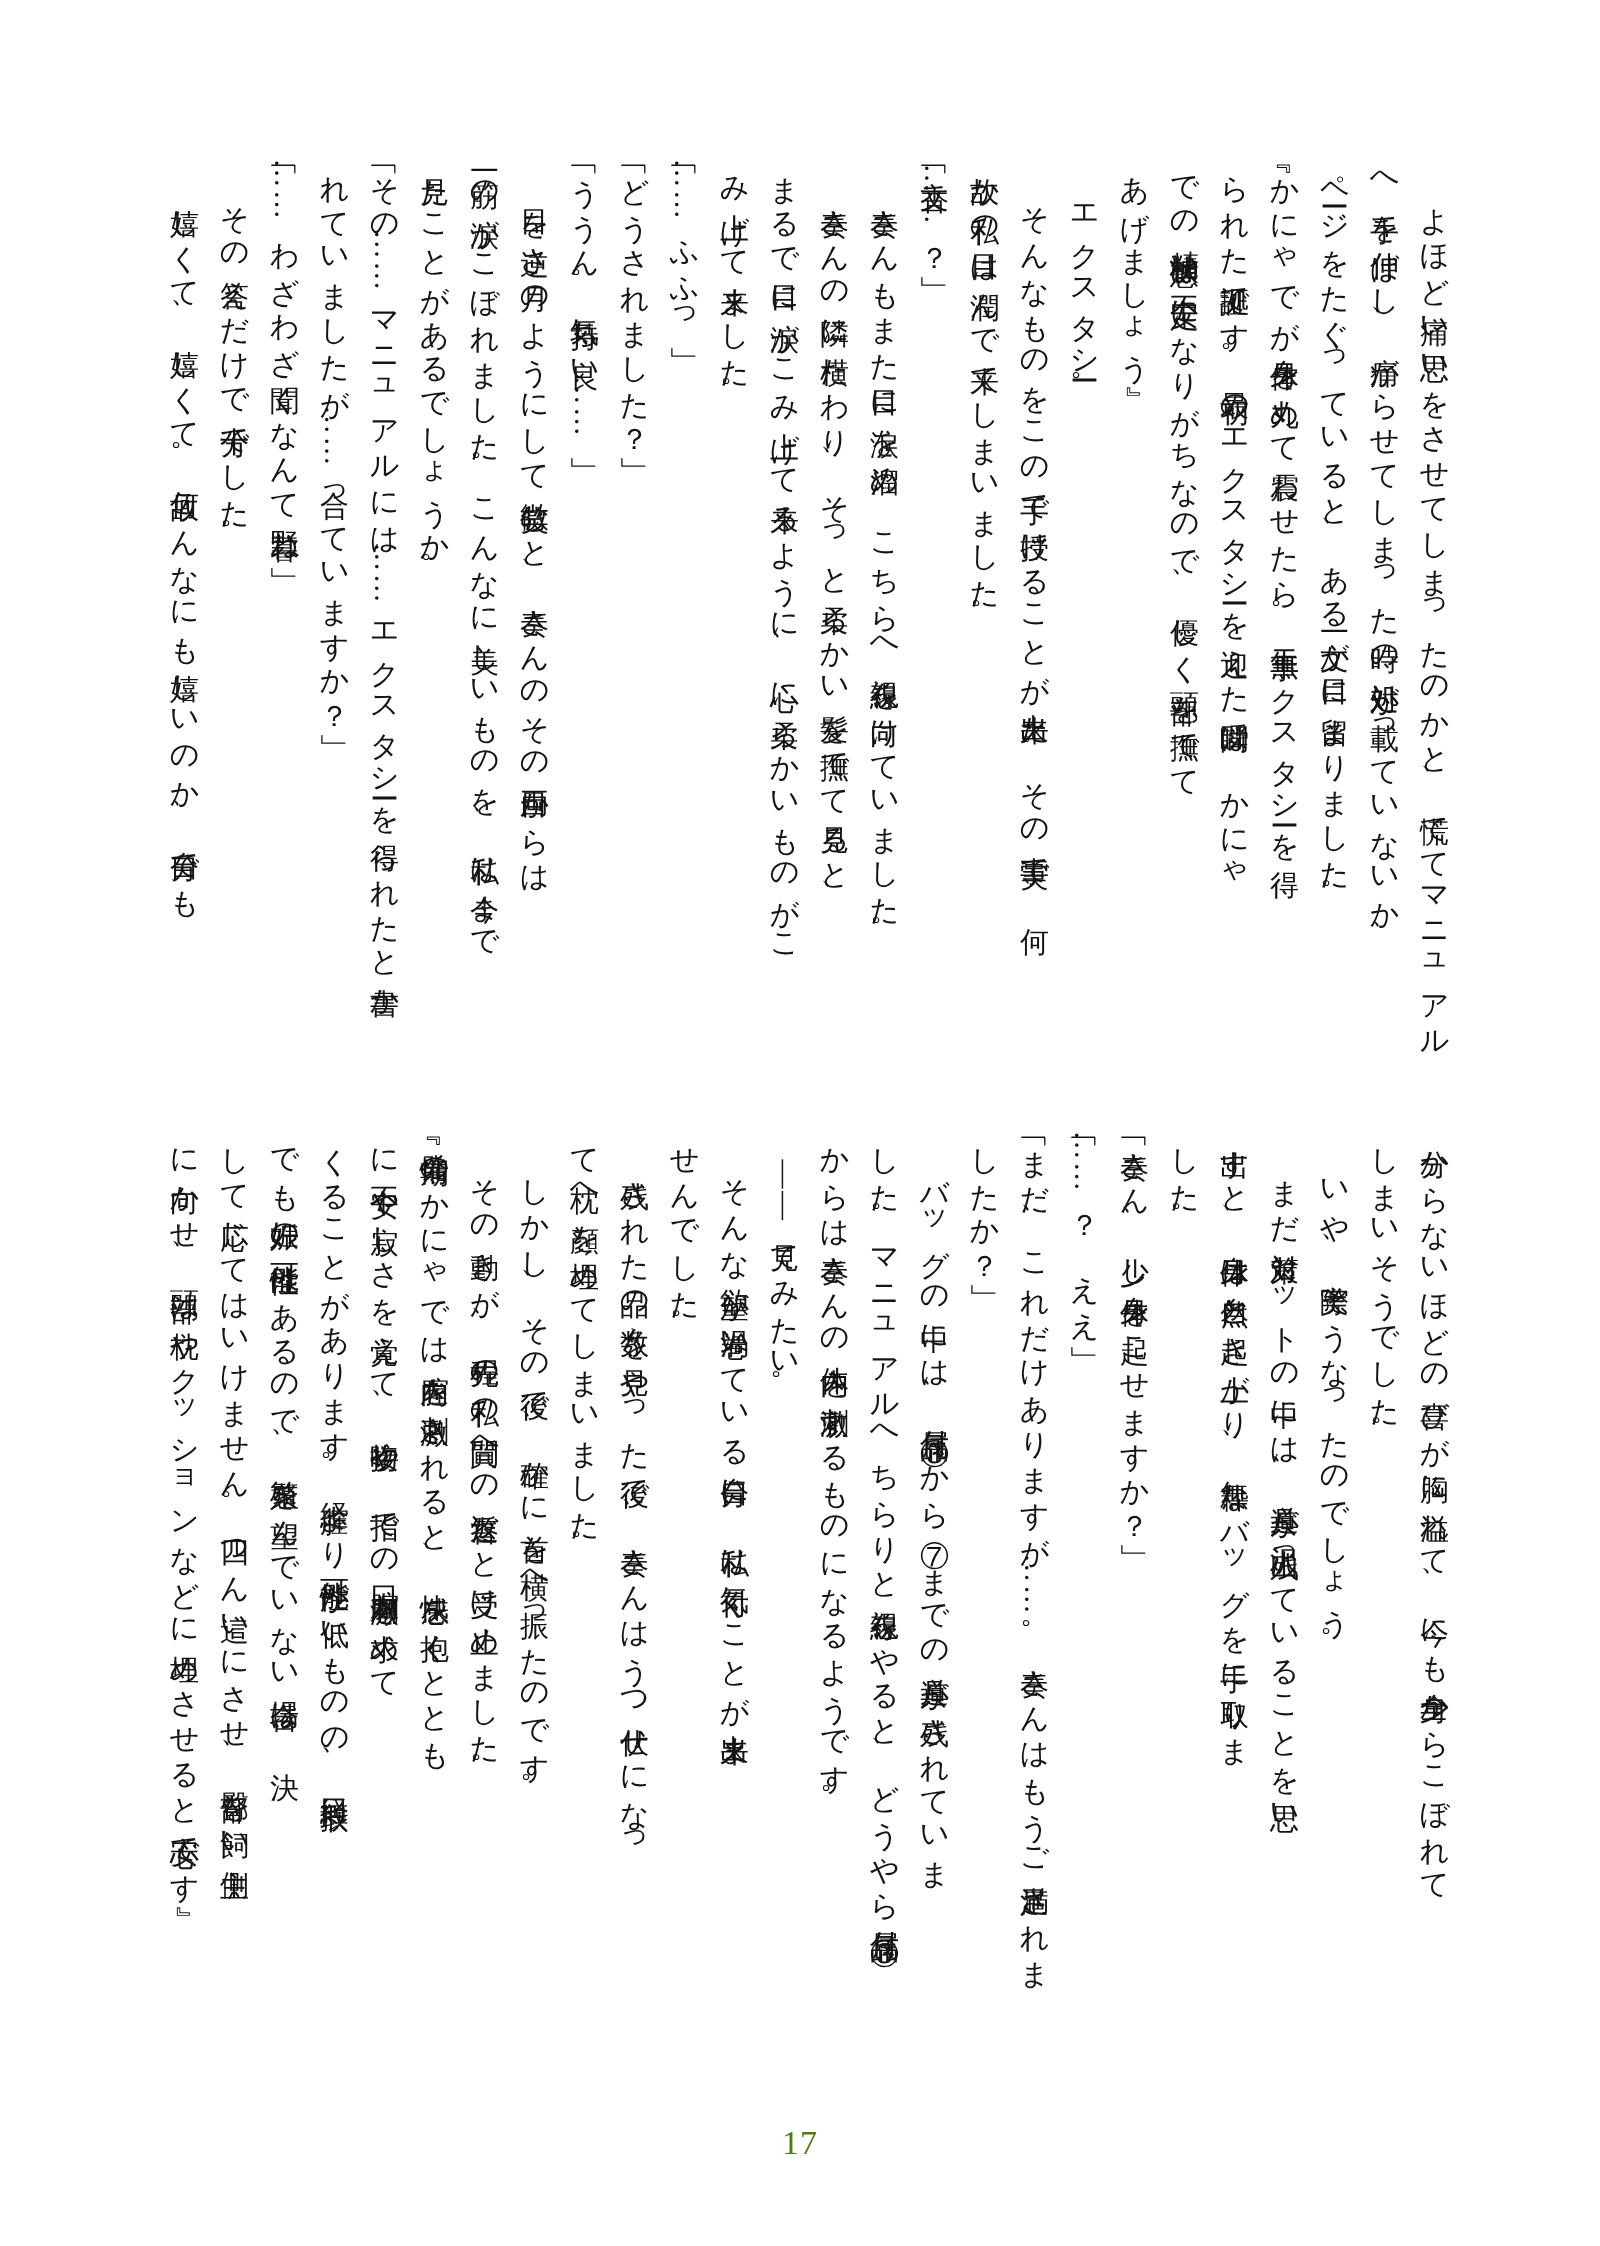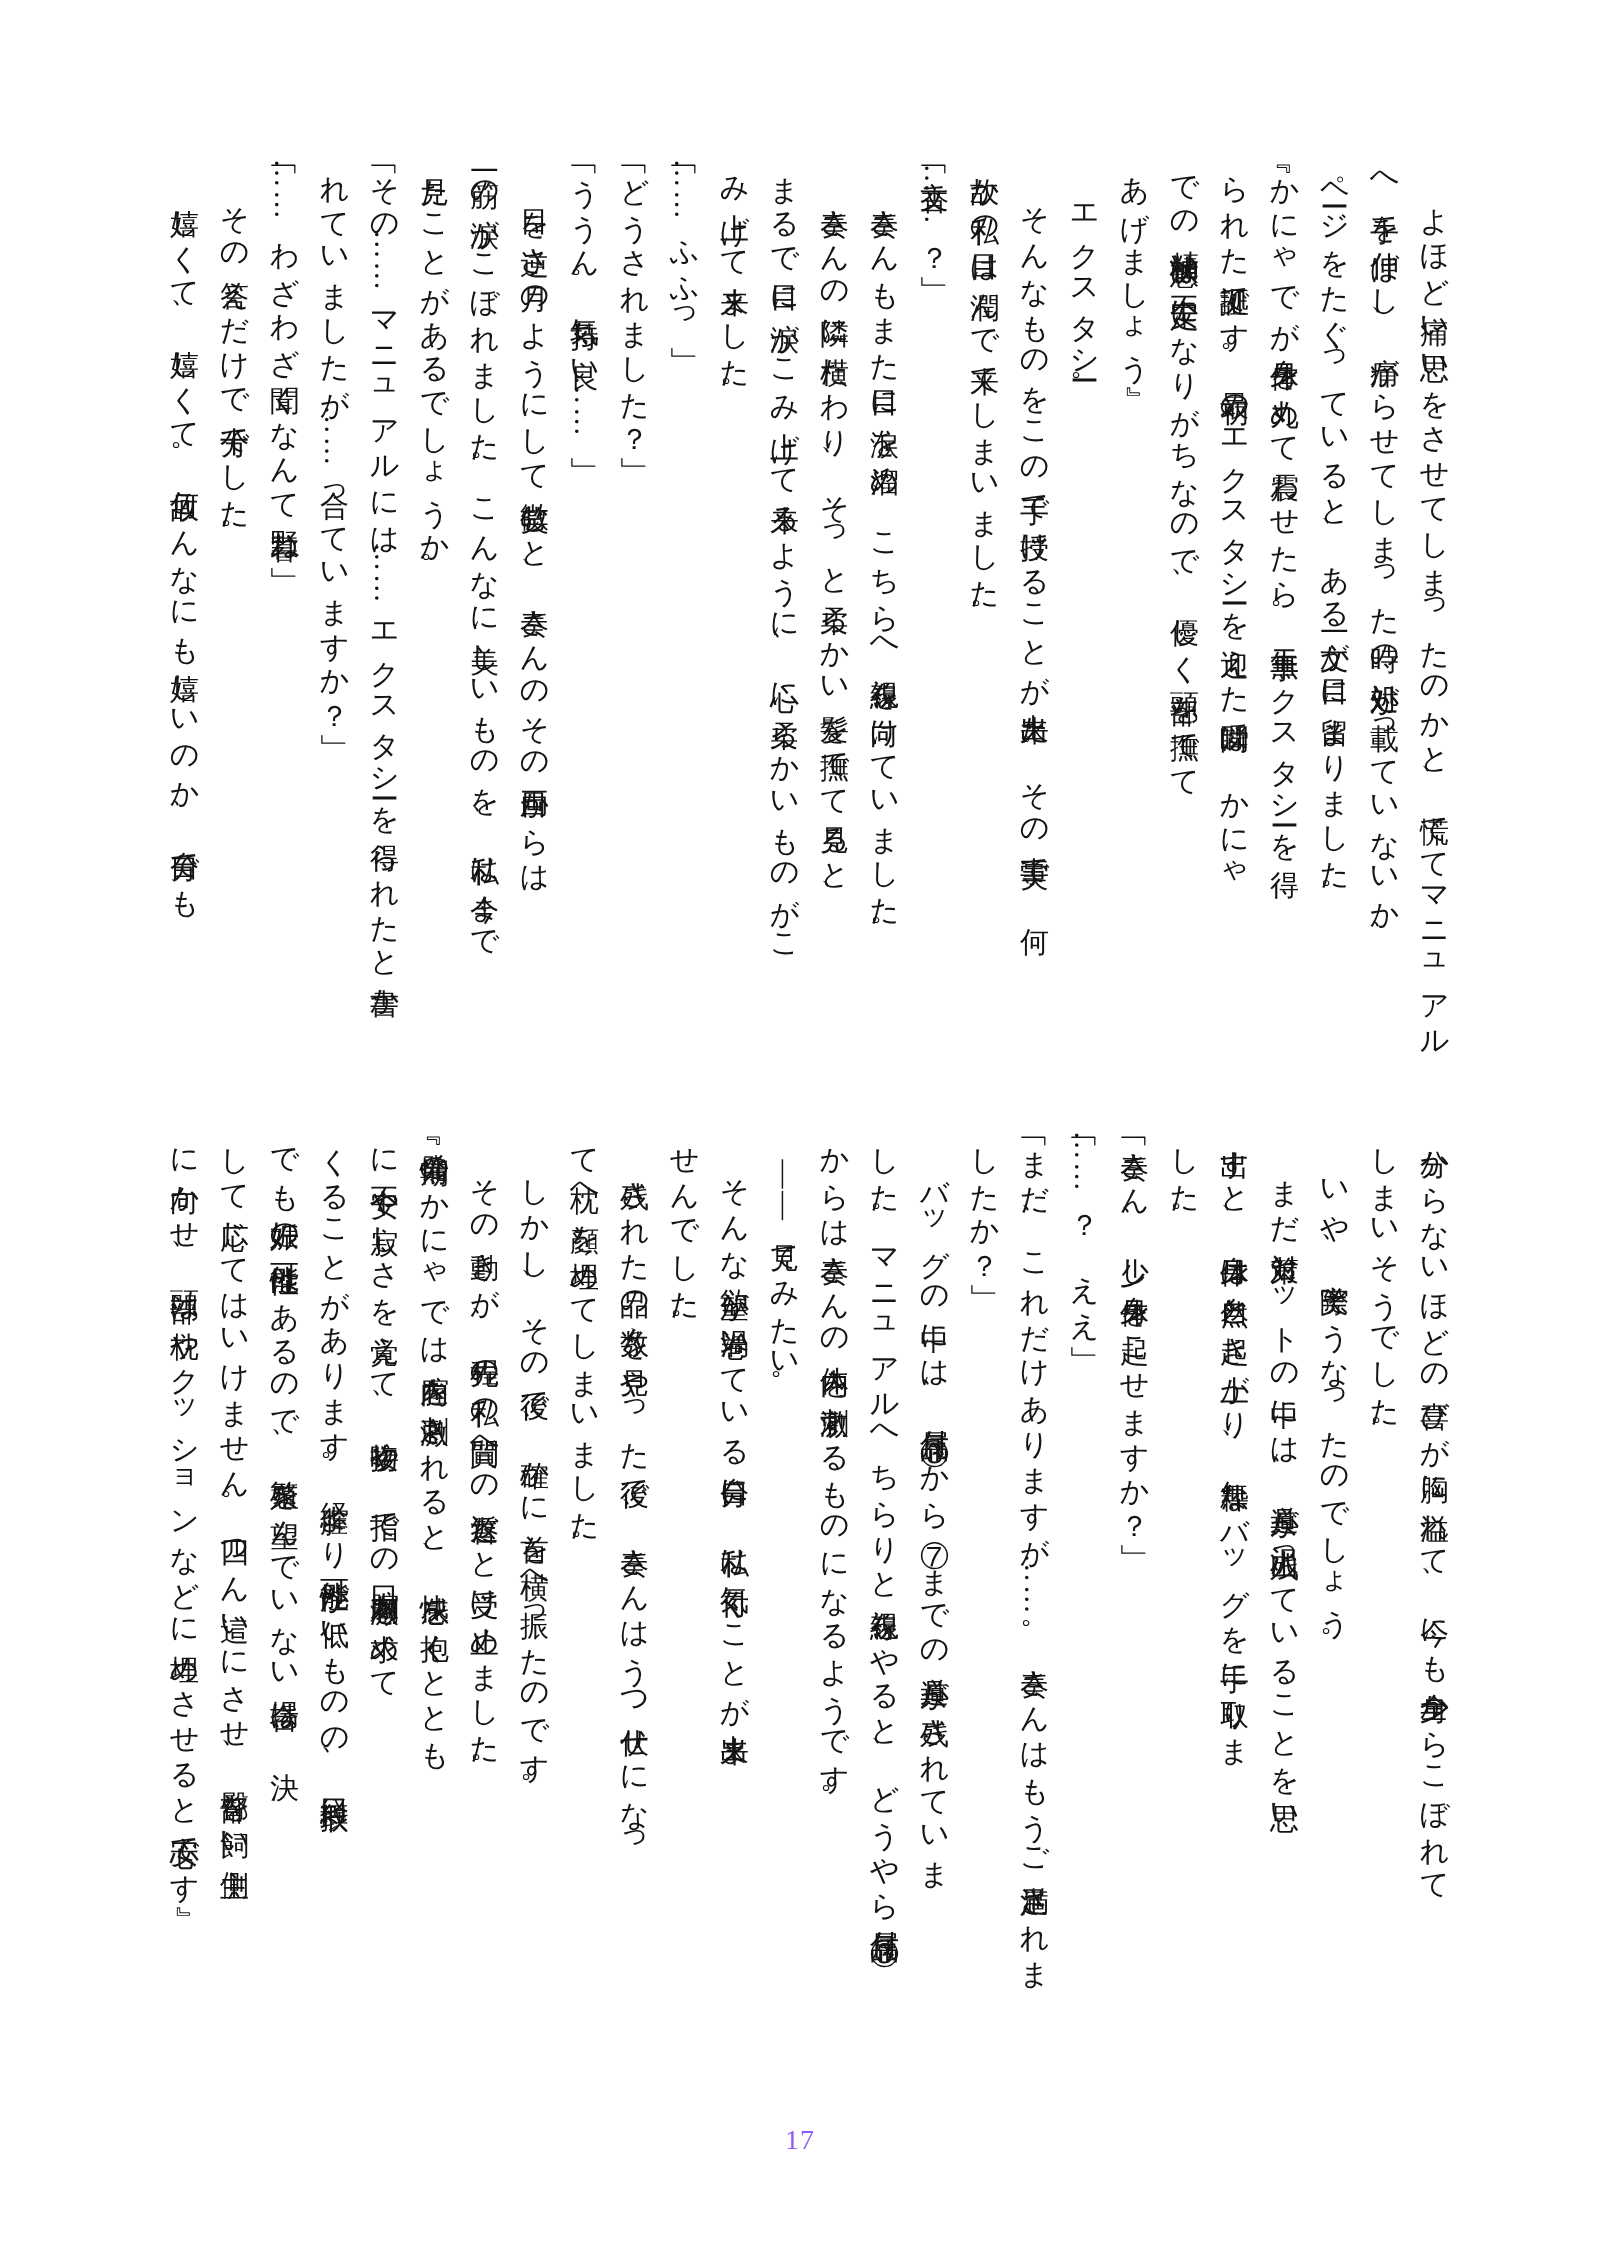--- a/index.html
+++ b/index.html
@@ -36,23 +36,23 @@
     padding: 0;
   }
   #block-top { top: 156px; }
   #block-bottom { top: 1128px; }
   .page-number {
     position: absolute;
     top: 2124px;
     left: 0;
     width: 100%;
     text-align: center;
-    font-size: 28px;
+    font-size: 34px;
     letter-spacing: 1px;
-    color: #8b5cf6;
+    color: #4d7c0f;
   }
 </style>
 </head>
 <body>
 
 <div class="page">
 
   <div id="block-top" class="vblock">
       <p>　よほど痛い思いをさせてしまったのかと、慌ててマニュアル</p>
       <p>へ手を伸ばし、痛がらせてしまった時の対処が載っていないか、</p>

